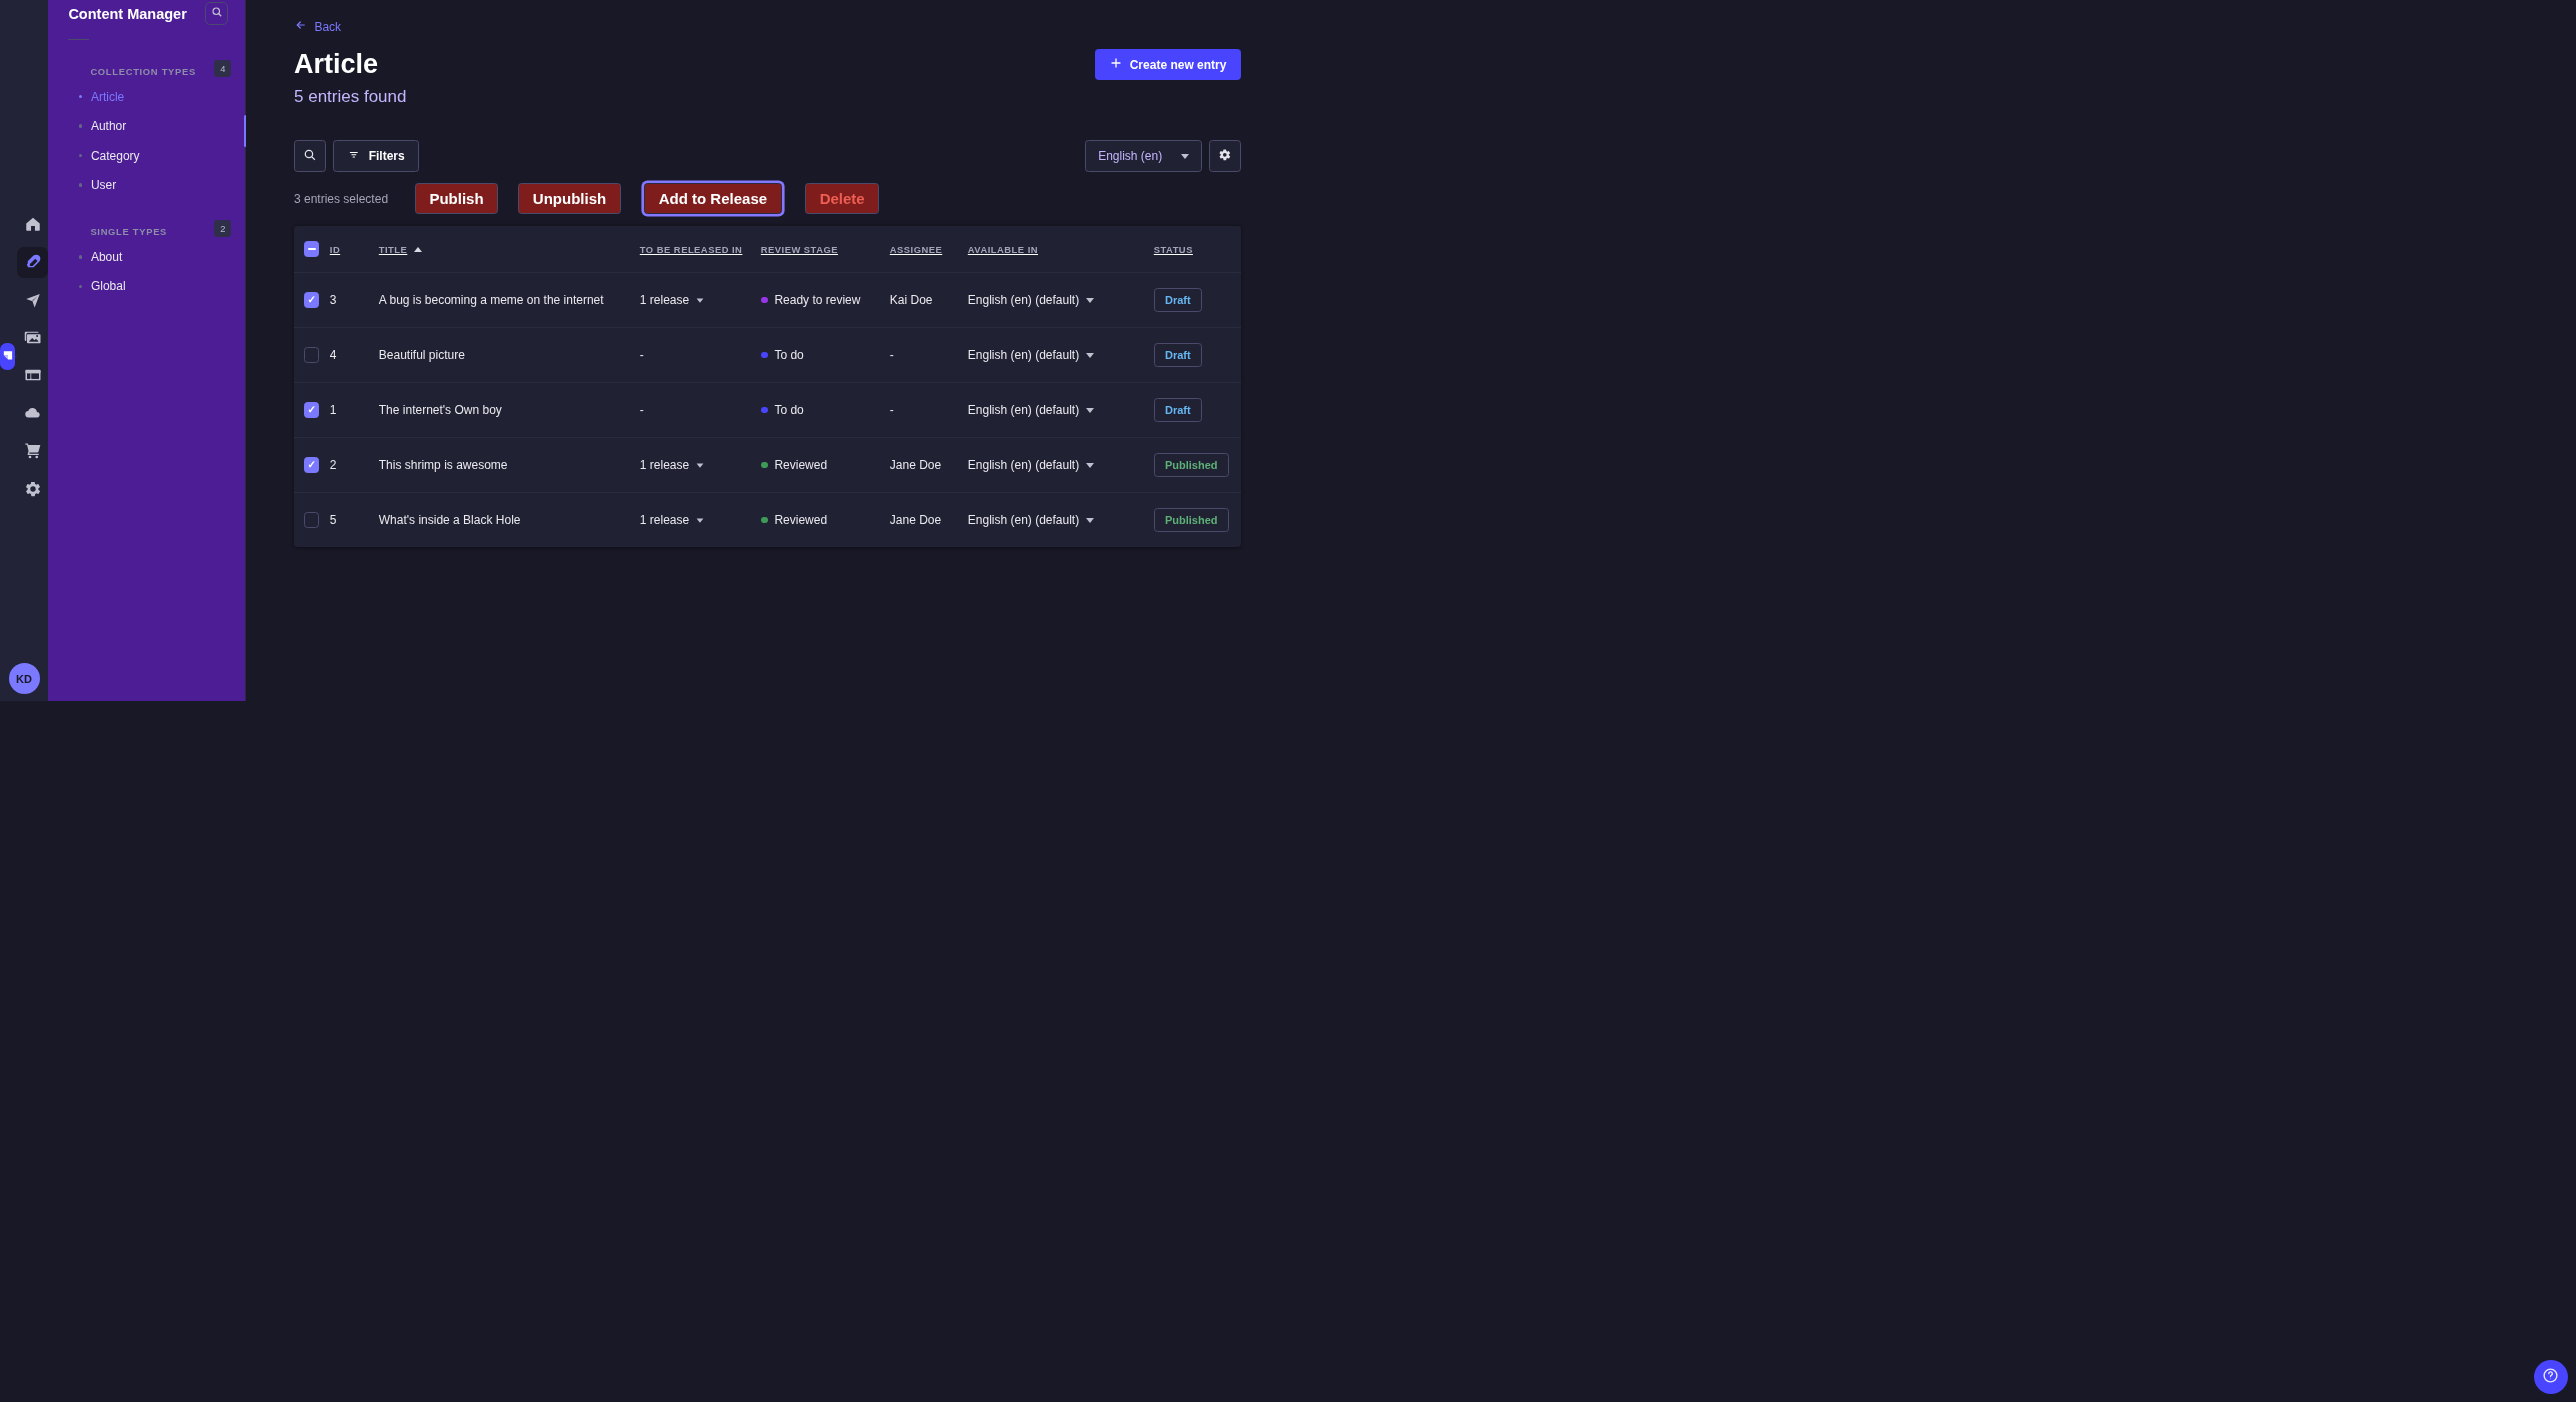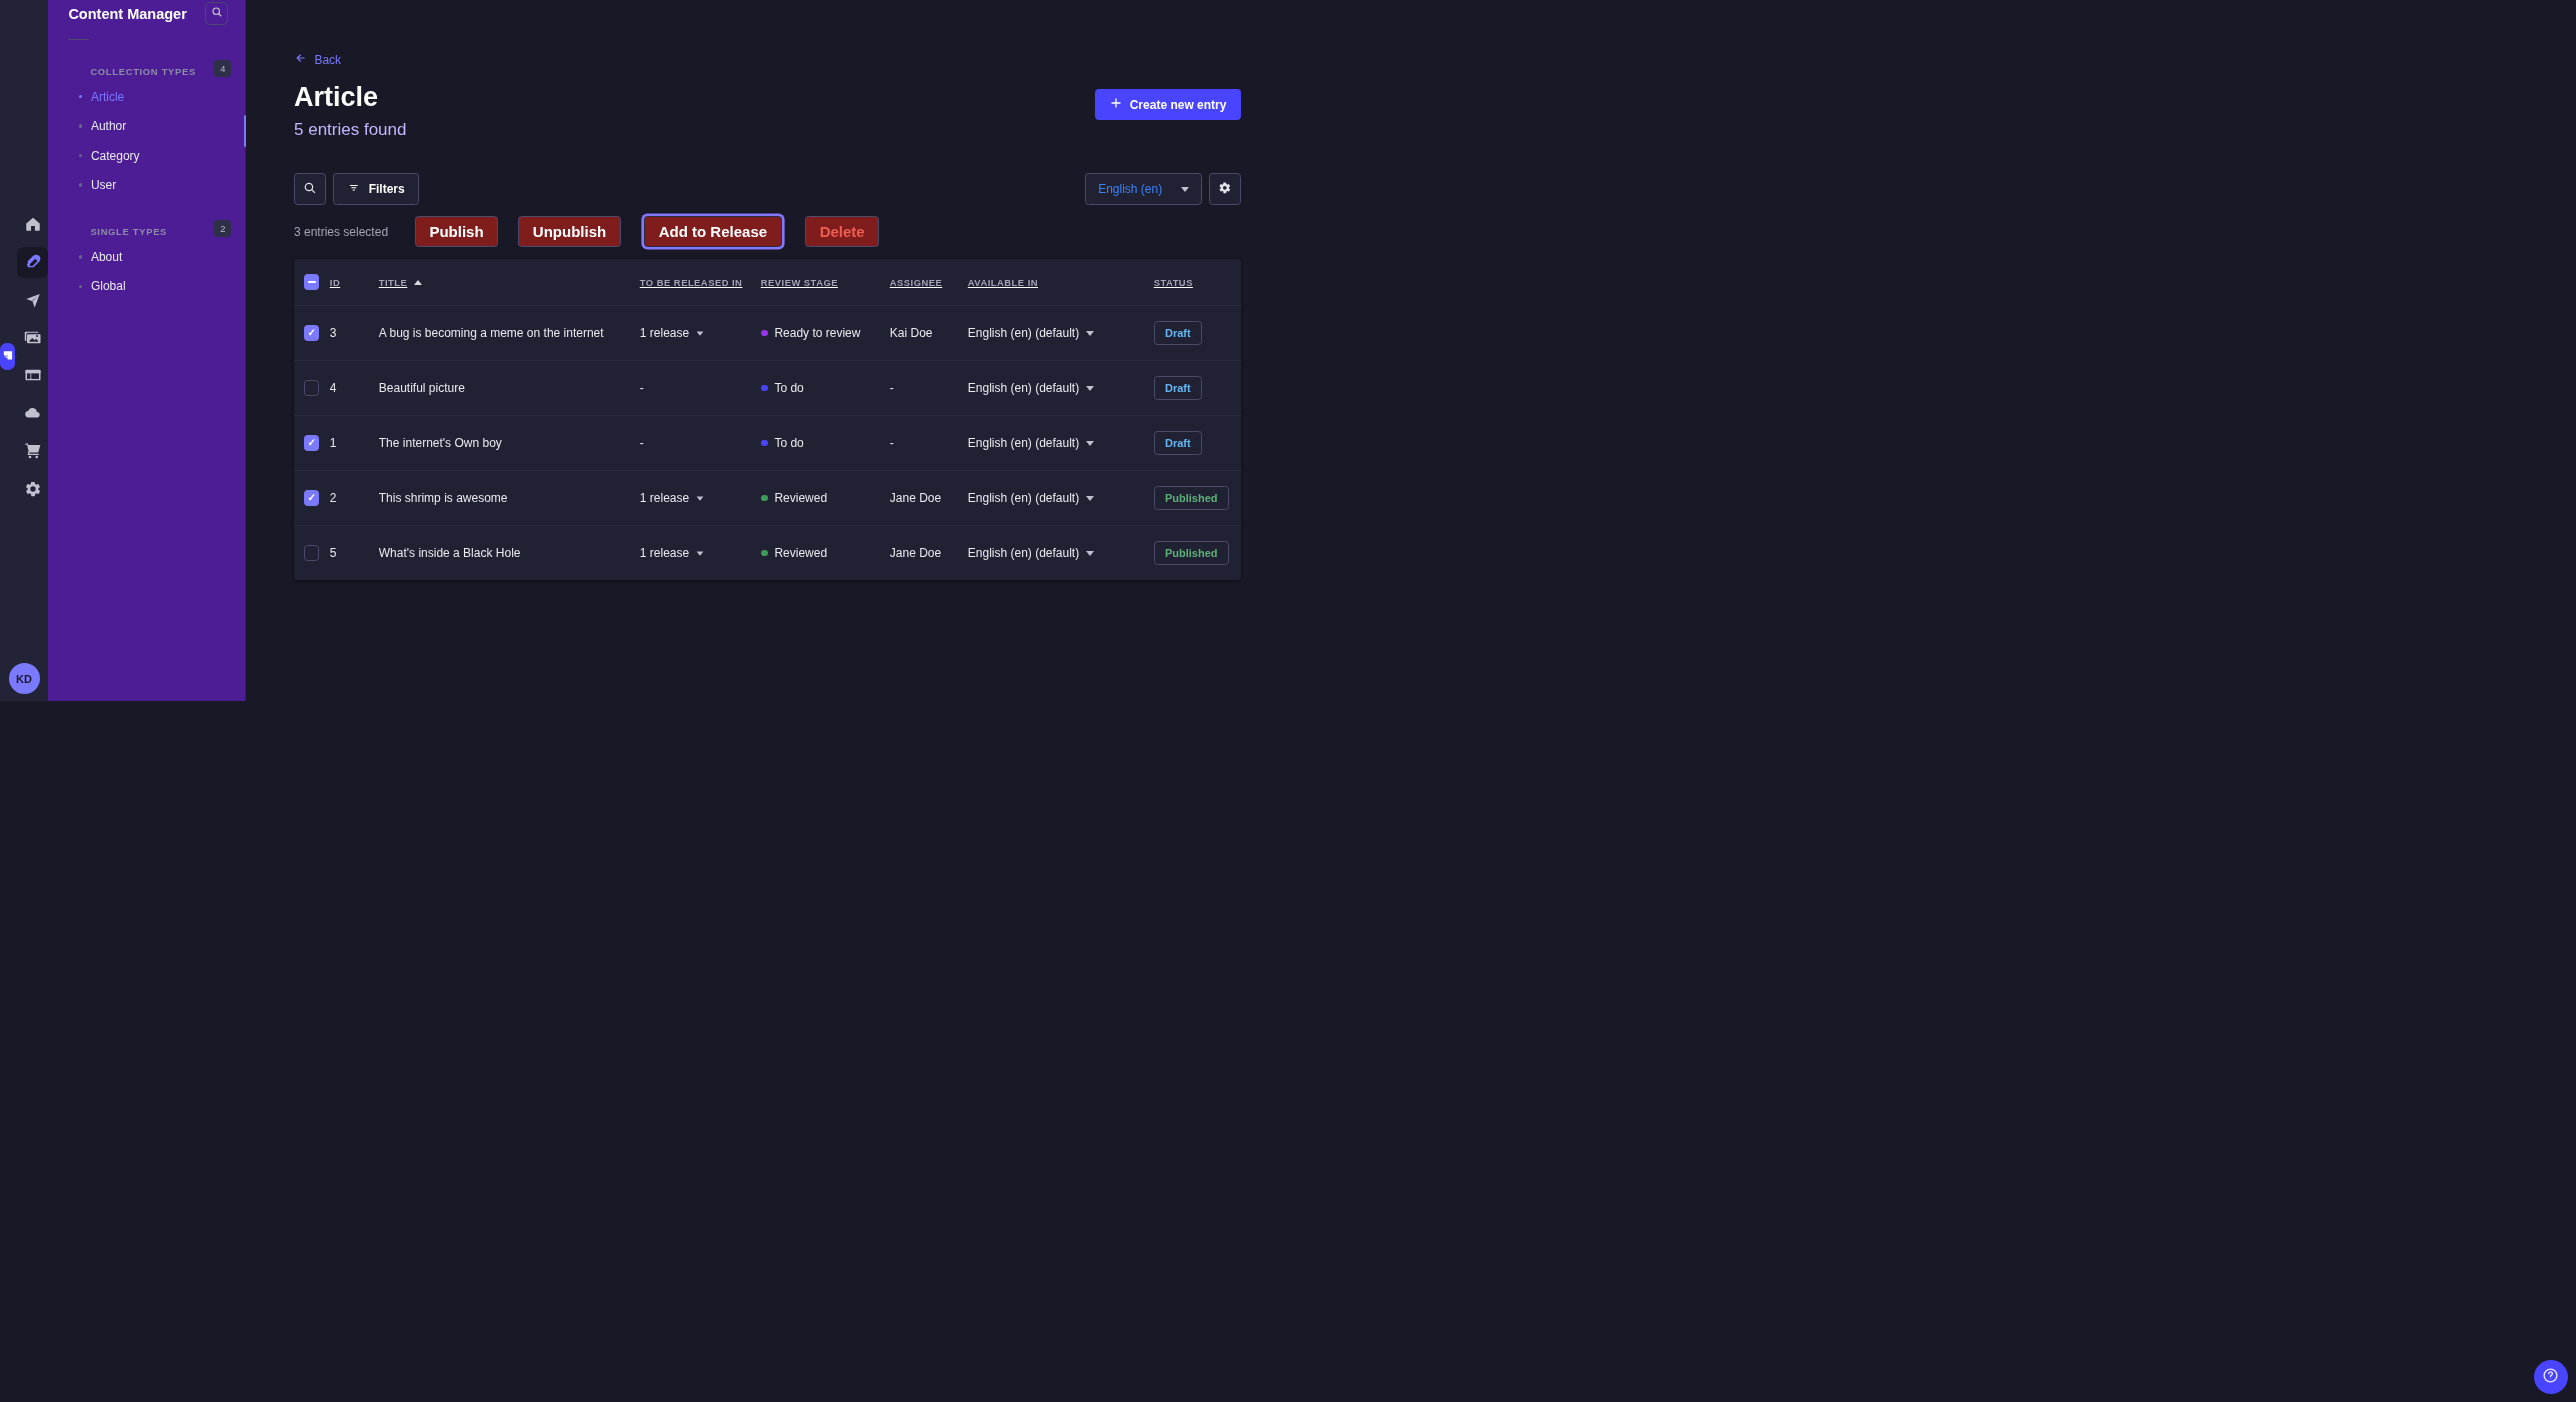--- a/index.html
+++ b/index.html
@@ -49,21 +49,21 @@
   .section-badge {
     min-width:17px; height:17px; border-radius:3.4px; background:#2f2f4a; color:#b8b8cd;
     font-size:9.4px; display:flex; align-items:center; justify-content:center; padding:0 4.3px;
   }
   .nav-item { display:flex; align-items:center; gap:8.5px; padding:7.7px 13.6px 7.7px 31px; font-size:12px; color:#eaeaef; cursor:pointer; position:relative; }
   .nav-item .bullet { width:3.4px; height:3.4px; border-radius:50%; background:#666687; flex:0 0 3.4px; }
   .nav-item.active { color:#7b79ff; }
   .nav-item.active .bullet { background:#7b79ff; }
   .active-indicator { position:absolute; right:-1.7px; top:115px; width:2.6px; height:32px; background:#7b79ff; border-radius:1.7px; }
   
-  .main { flex:1; position:relative; padding:12px 47px 0 48px; background:#181826;margin-top:40px; }
+  .main { flex:1; position:relative; padding:19px 47px 0 48px; background:#181826; }
   .back-link { display:inline-flex; align-items:center; gap:6.8px; color:#7b79ff; font-size:12px; cursor:pointer; text-decoration:none; }
   .page-title { font-size:27px; font-weight:bold; color:#ffffff; margin-top:15.3px; }
   .page-subtitle { font-size:17px; color:#c4b5fd; margin-top:6.8px; }
   .create-btn {
     position:absolute; top:49px; right:47px; height:31px;
     background:#4945ff; border:0.9px solid #4945ff; border-radius:3.4px; color:#ffffff;
     font-size:12px; font-weight:bold; padding:0 13.6px; display:flex; align-items:center; gap:7.7px; cursor:pointer;
     font-family:"Liberation Sans", sans-serif;
   }
   .toolbar { display:flex; align-items:center; margin-top:33px; gap:6.8px; }
@@ -72,21 +72,21 @@
     color:#e3e3ec; display:flex; align-items:center; justify-content:center; cursor:pointer;
   }
   .icon-btn svg { width:13.6px; height:13.6px; }
   .filters-btn {
     height:32px; background:#212134; border:0.9px solid #4a4a6a; border-radius:3.4px; color:#ffffff;
     font-size:12px; font-weight:bold; padding:0 13.6px; display:flex; align-items:center; gap:7.7px; cursor:pointer;
     font-family:"Liberation Sans", sans-serif;
   }
   .locale-select {
     margin-left:auto; height:32px; background:#212134; border:0.9px solid #4a4a6a; border-radius:3.4px;
-    color:#3b82f6; font-size:12px; padding:0 12px; display:flex; align-items:center; gap:19px; cursor:pointer;
+    color:#c4b5fd; font-size:12px; padding:0 12px; display:flex; align-items:center; gap:19px; cursor:pointer;
   }
   .chev { width:0; height:0; border-left:4.3px solid transparent; border-right:4.3px solid transparent; border-top:5.1px solid #c0c0cf; display:inline-block; }
   .selection-bar { display:flex; align-items:center; margin-top:11px; gap:20px; }
   .selection-text { font-size:12px; color:#a5a5ba; margin-right:6.8px; }
   .sel-btn {
     height:31px; background:#7f1d1d; border:0.9px solid #4a4a6a; border-radius:3.4px; color:#ffffff;
     font-size:15px; font-weight:bold; padding:0 13.6px; cursor:pointer; font-family:"Liberation Sans", sans-serif;
   }
   .sel-btn.focused { border:0.9px solid #2b2b40; box-shadow:0 0 0 2.6px #8478ff; margin:0 3.4px; }
   .sel-btn.danger { color:#ee5e52; }

